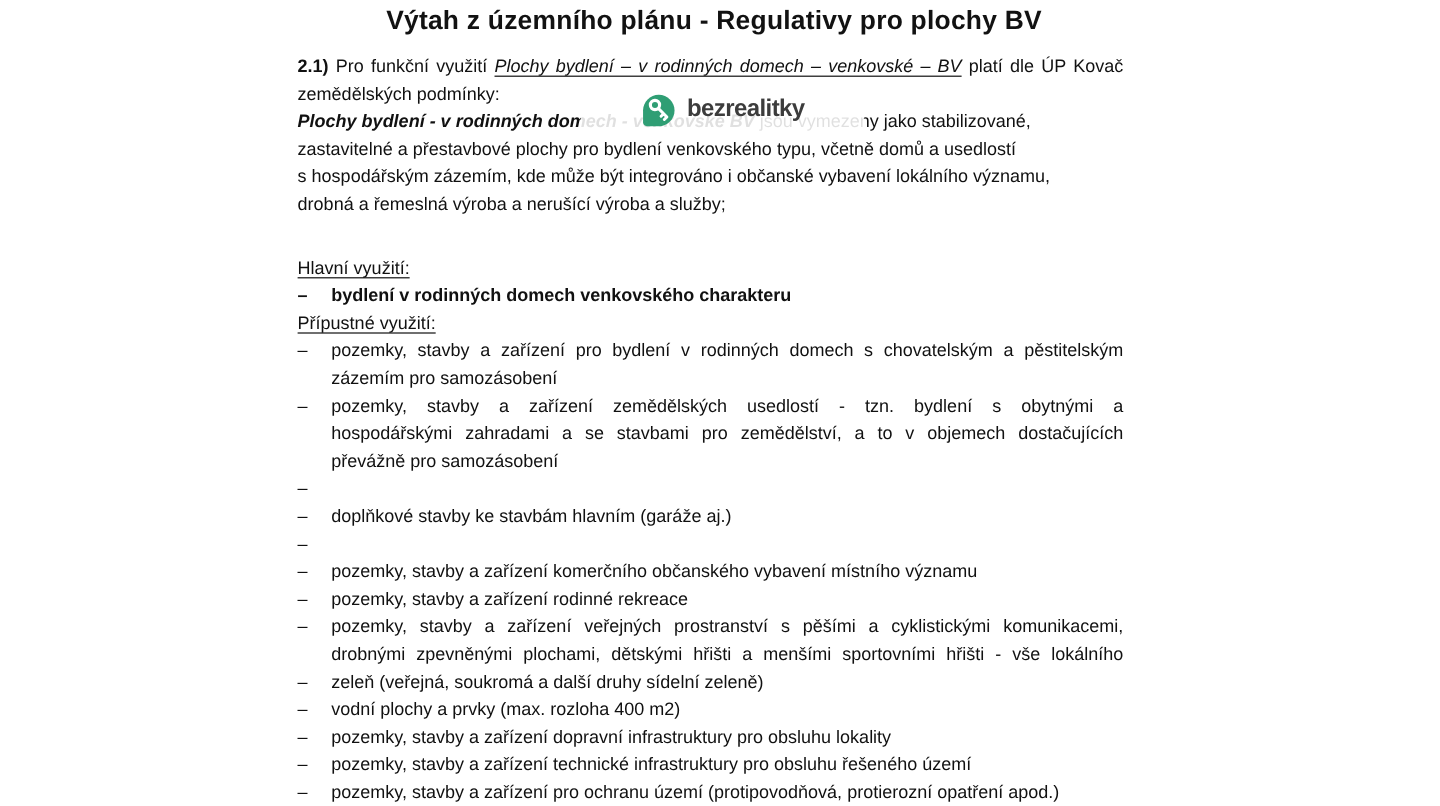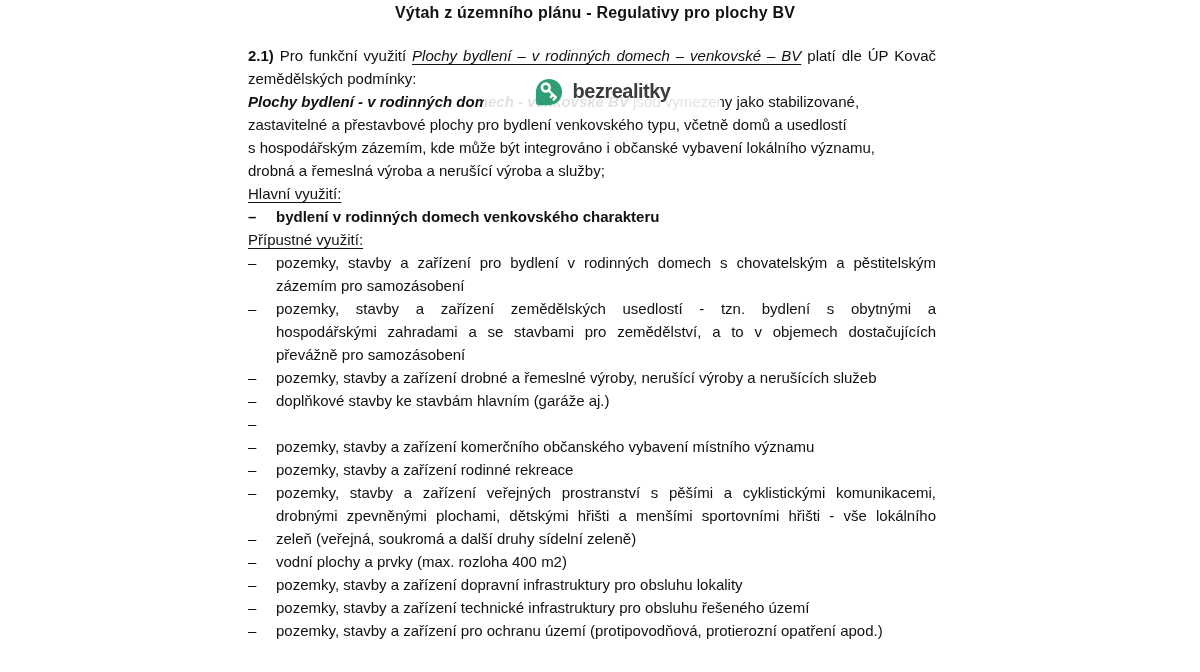--- a/index.html
+++ b/index.html
@@ -13,21 +13,21 @@
     position: relative;
     width: 1200px; height: 672px;
     background: #ffffff;
   }
   .title {
     position: absolute;
     top: 4px; left: 0;
     width: 1190px;
     margin: 0;
     text-align: center;
-    font-size: 16px;
+    font-size: 22px;
     font-weight: 700;
     color: #121212;
     letter-spacing: 0.2px;
   }
   .content {
     position: absolute;
     left: 248px; top: 44px;
     width: 688px;
     font-size: 15px;
     line-height: 23px;
@@ -66,29 +66,29 @@
 
   <h1 class="title">Výtah z územního plánu - Regulativy pro plochy BV</h1>
 
   <div class="content" id="content">
       <div class="line justify"><span class="seg b">2.1)</span><span class="seg"> Pro funkční využití </span><span class="seg i u">Plochy bydlení – v rodinných domech – venkovské – BV</span><span class="seg"> platí dle ÚP Kovač</span></div>
       <div class="line"><span class="seg">zemědělských podmínky:</span></div>
       <div class="line"><span class="seg b i">Plochy bydlení - v rodinných domech - venkovské BV </span><span class="seg">jsou vymezeny jako stabilizované,</span></div>
       <div class="line"><span class="seg">zastavitelné a přestavbové plochy pro bydlení venkovského typu, včetně domů a usedlostí</span></div>
       <div class="line"><span class="seg">s hospodářským zázemím, kde může být integrováno i občanské vybavení lokálního významu,</span></div>
       <div class="line"><span class="seg">drobná a řemeslná výroba a nerušící výroba a služby;</span></div>
-      <div class="line" style="margin-top: 0;"><span class="seg u">Hlavní využití:</span></div>
+      <div class="line" style="margin-top: 30px;"><span class="seg u">Hlavní využití:</span></div>
       <div class="line indent"><span class="dash seg b">–</span><span class="seg b">bydlení v rodinných domech venkovského charakteru</span></div>
       <div class="line"><span class="seg u">Přípustné využití:</span></div>
       <div class="line indent justify"><span class="dash">–</span><span class="seg">pozemky, stavby a zařízení pro bydlení v rodinných domech s chovatelským a pěstitelským</span></div>
       <div class="line indent"><span class="seg">zázemím pro samozásobení</span></div>
       <div class="line indent justify"><span class="dash">–</span><span class="seg">pozemky, stavby a zařízení zemědělských usedlostí - tzn. bydlení s obytnými a</span></div>
       <div class="line indent justify"><span class="seg">hospodářskými zahradami a se stavbami pro zemědělství, a to v objemech dostačujících</span></div>
       <div class="line indent"><span class="seg">převážně pro samozásobení</span></div>
-      <div class="line indent"><span class="dash">–</span><span class="seg">pozemky, stavby a zařízení drobné a řemeslné výroby, nerušící výroby a nerušících služeb</span></div>
+      <div class="line indent"><span class="dash">–</span></div>
       <div class="line indent"><span class="dash">–</span><span class="seg">doplňkové stavby ke stavbám hlavním (garáže aj.)</span></div>
       <div class="line indent"><span class="dash">–</span></div>
       <div class="line indent"><span class="dash">–</span><span class="seg">pozemky, stavby a zařízení komerčního občanského vybavení místního významu</span></div>
       <div class="line indent"><span class="dash">–</span><span class="seg">pozemky, stavby a zařízení rodinné rekreace</span></div>
       <div class="line indent justify"><span class="dash">–</span><span class="seg">pozemky, stavby a zařízení veřejných prostranství s pěšími a cyklistickými komunikacemi,</span></div>
       <div class="line indent justify"><span class="seg">drobnými zpevněnými plochami, dětskými hřišti a menšími sportovními hřišti - vše lokálního</span></div>
       <div class="line indent"><span class="dash">–</span><span class="seg">zeleň (veřejná, soukromá a další druhy sídelní zeleně)</span></div>
       <div class="line indent"><span class="dash">–</span><span class="seg">vodní plochy a prvky (max. rozloha 400 m2)</span></div>
       <div class="line indent"><span class="dash">–</span><span class="seg">pozemky, stavby a zařízení dopravní infrastruktury pro obsluhu lokality</span></div>
       <div class="line indent"><span class="dash">–</span><span class="seg">pozemky, stavby a zařízení technické infrastruktury pro obsluhu řešeného území</span></div>

